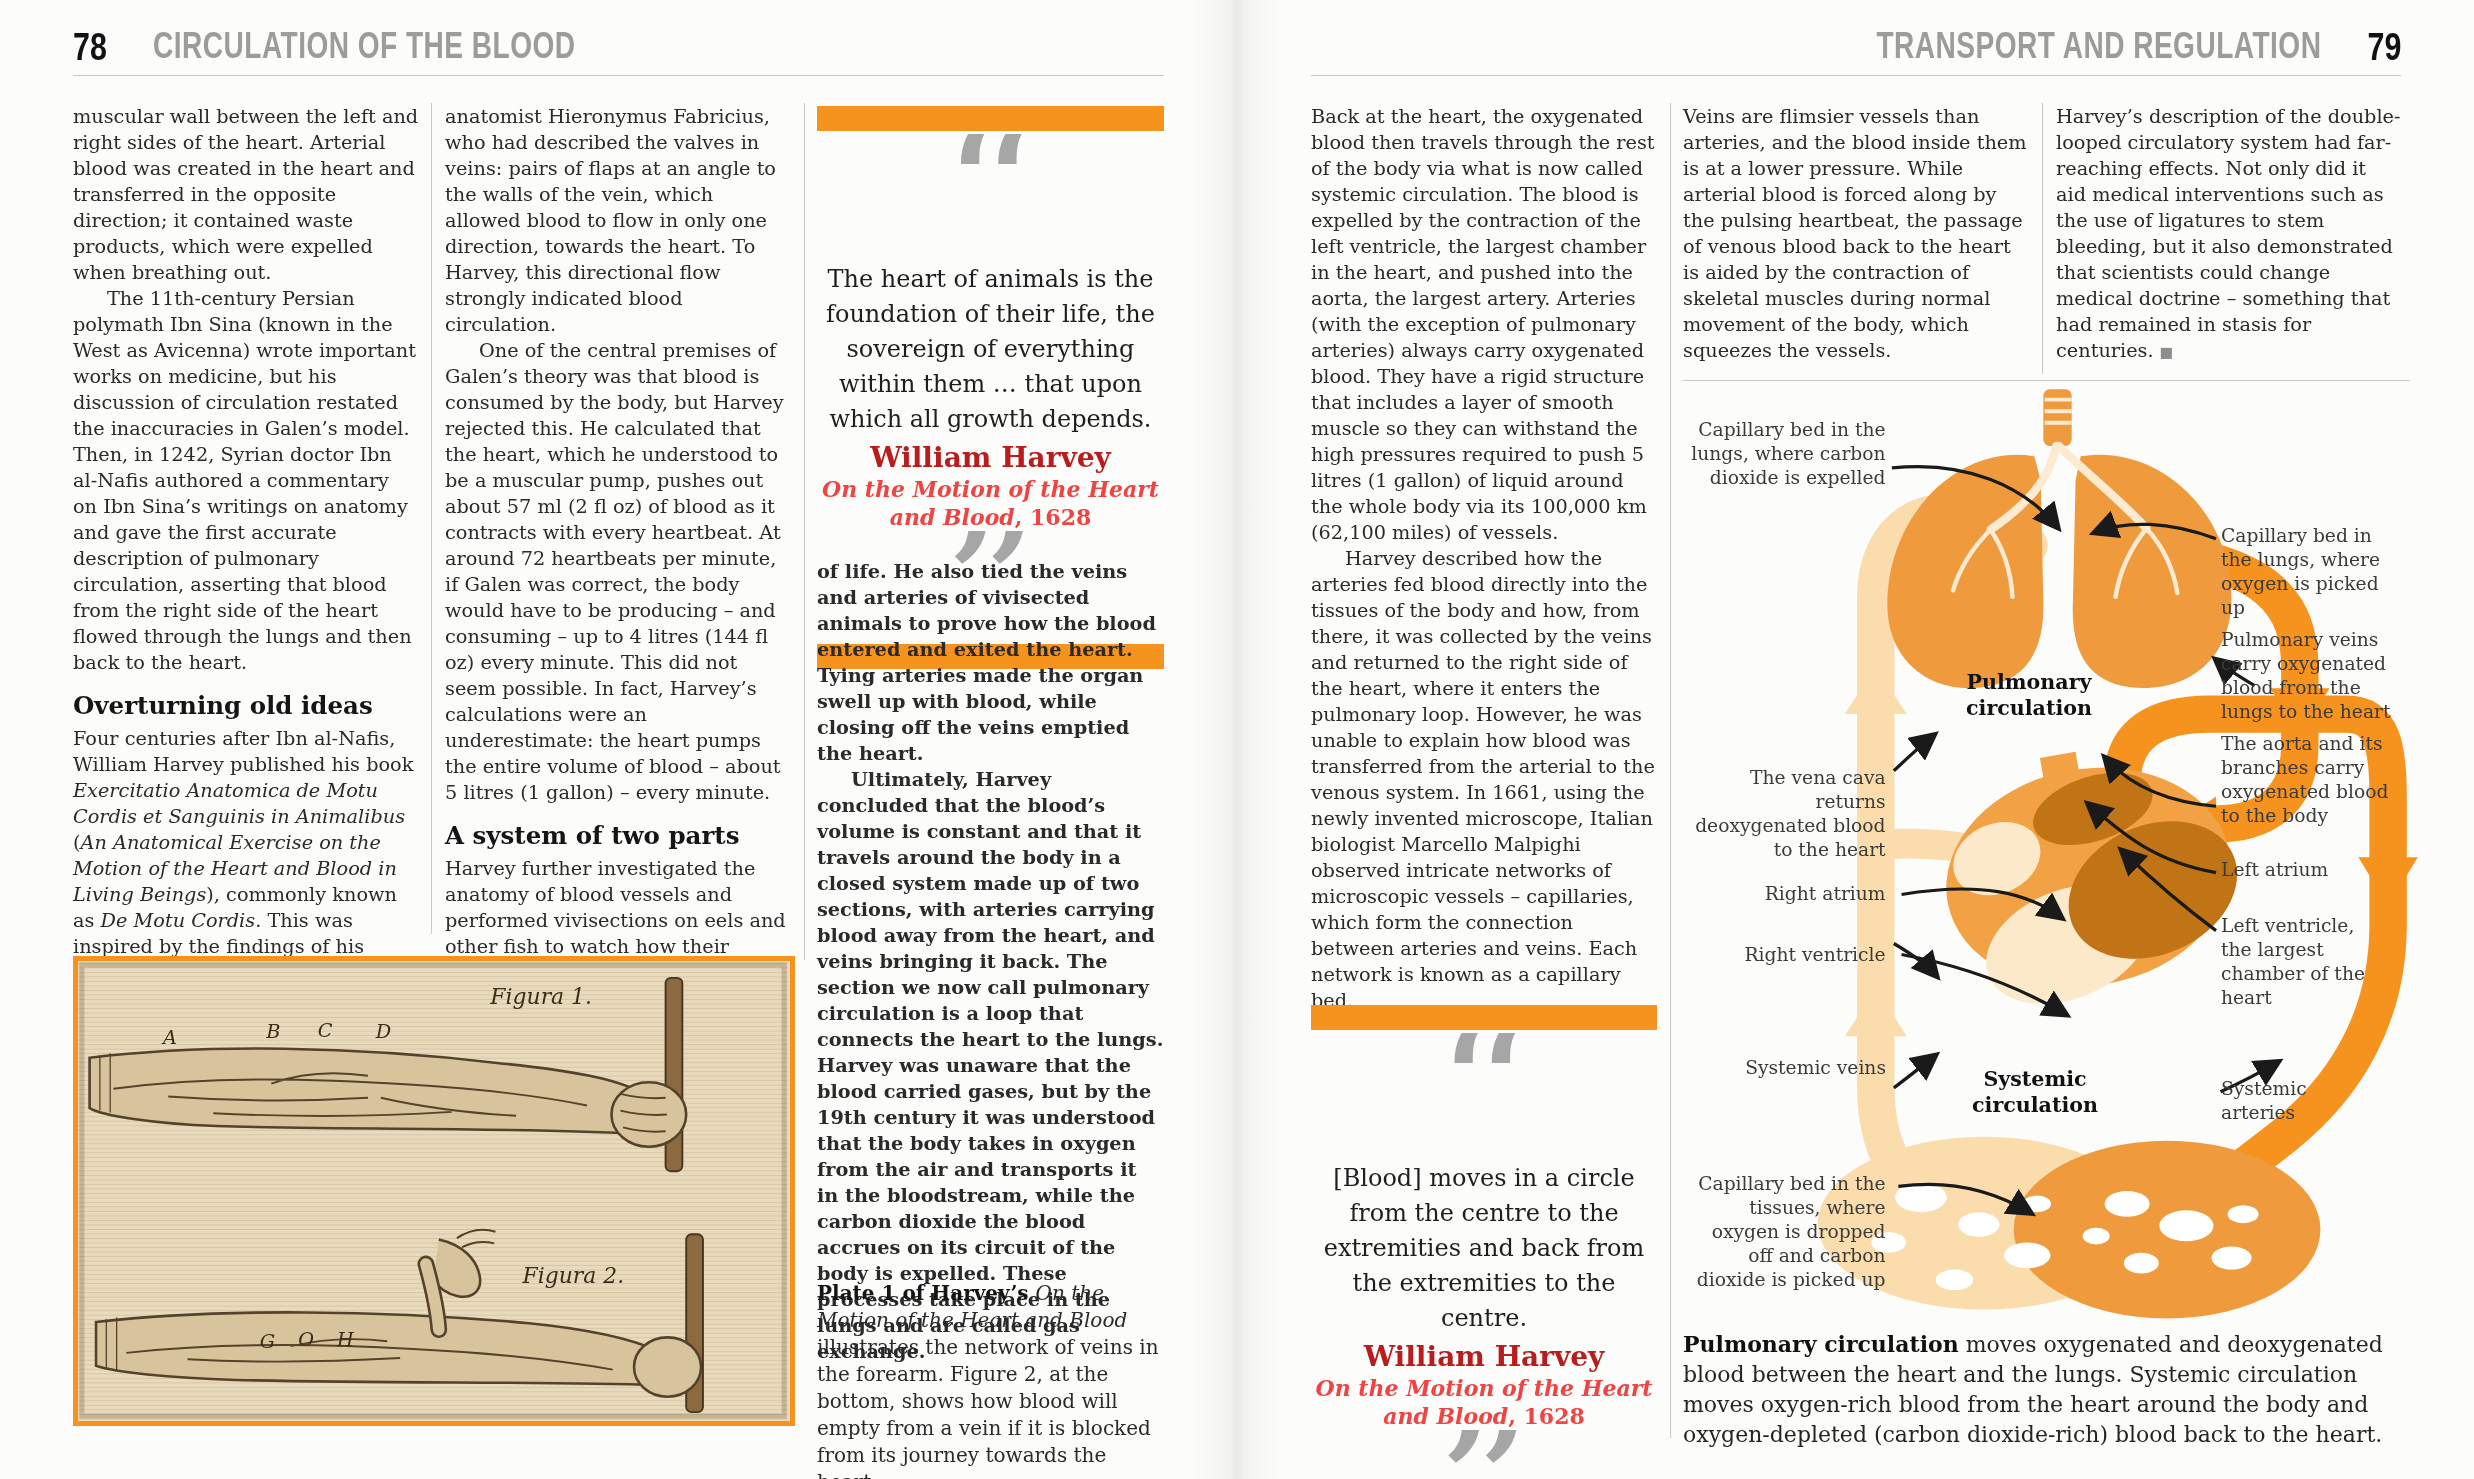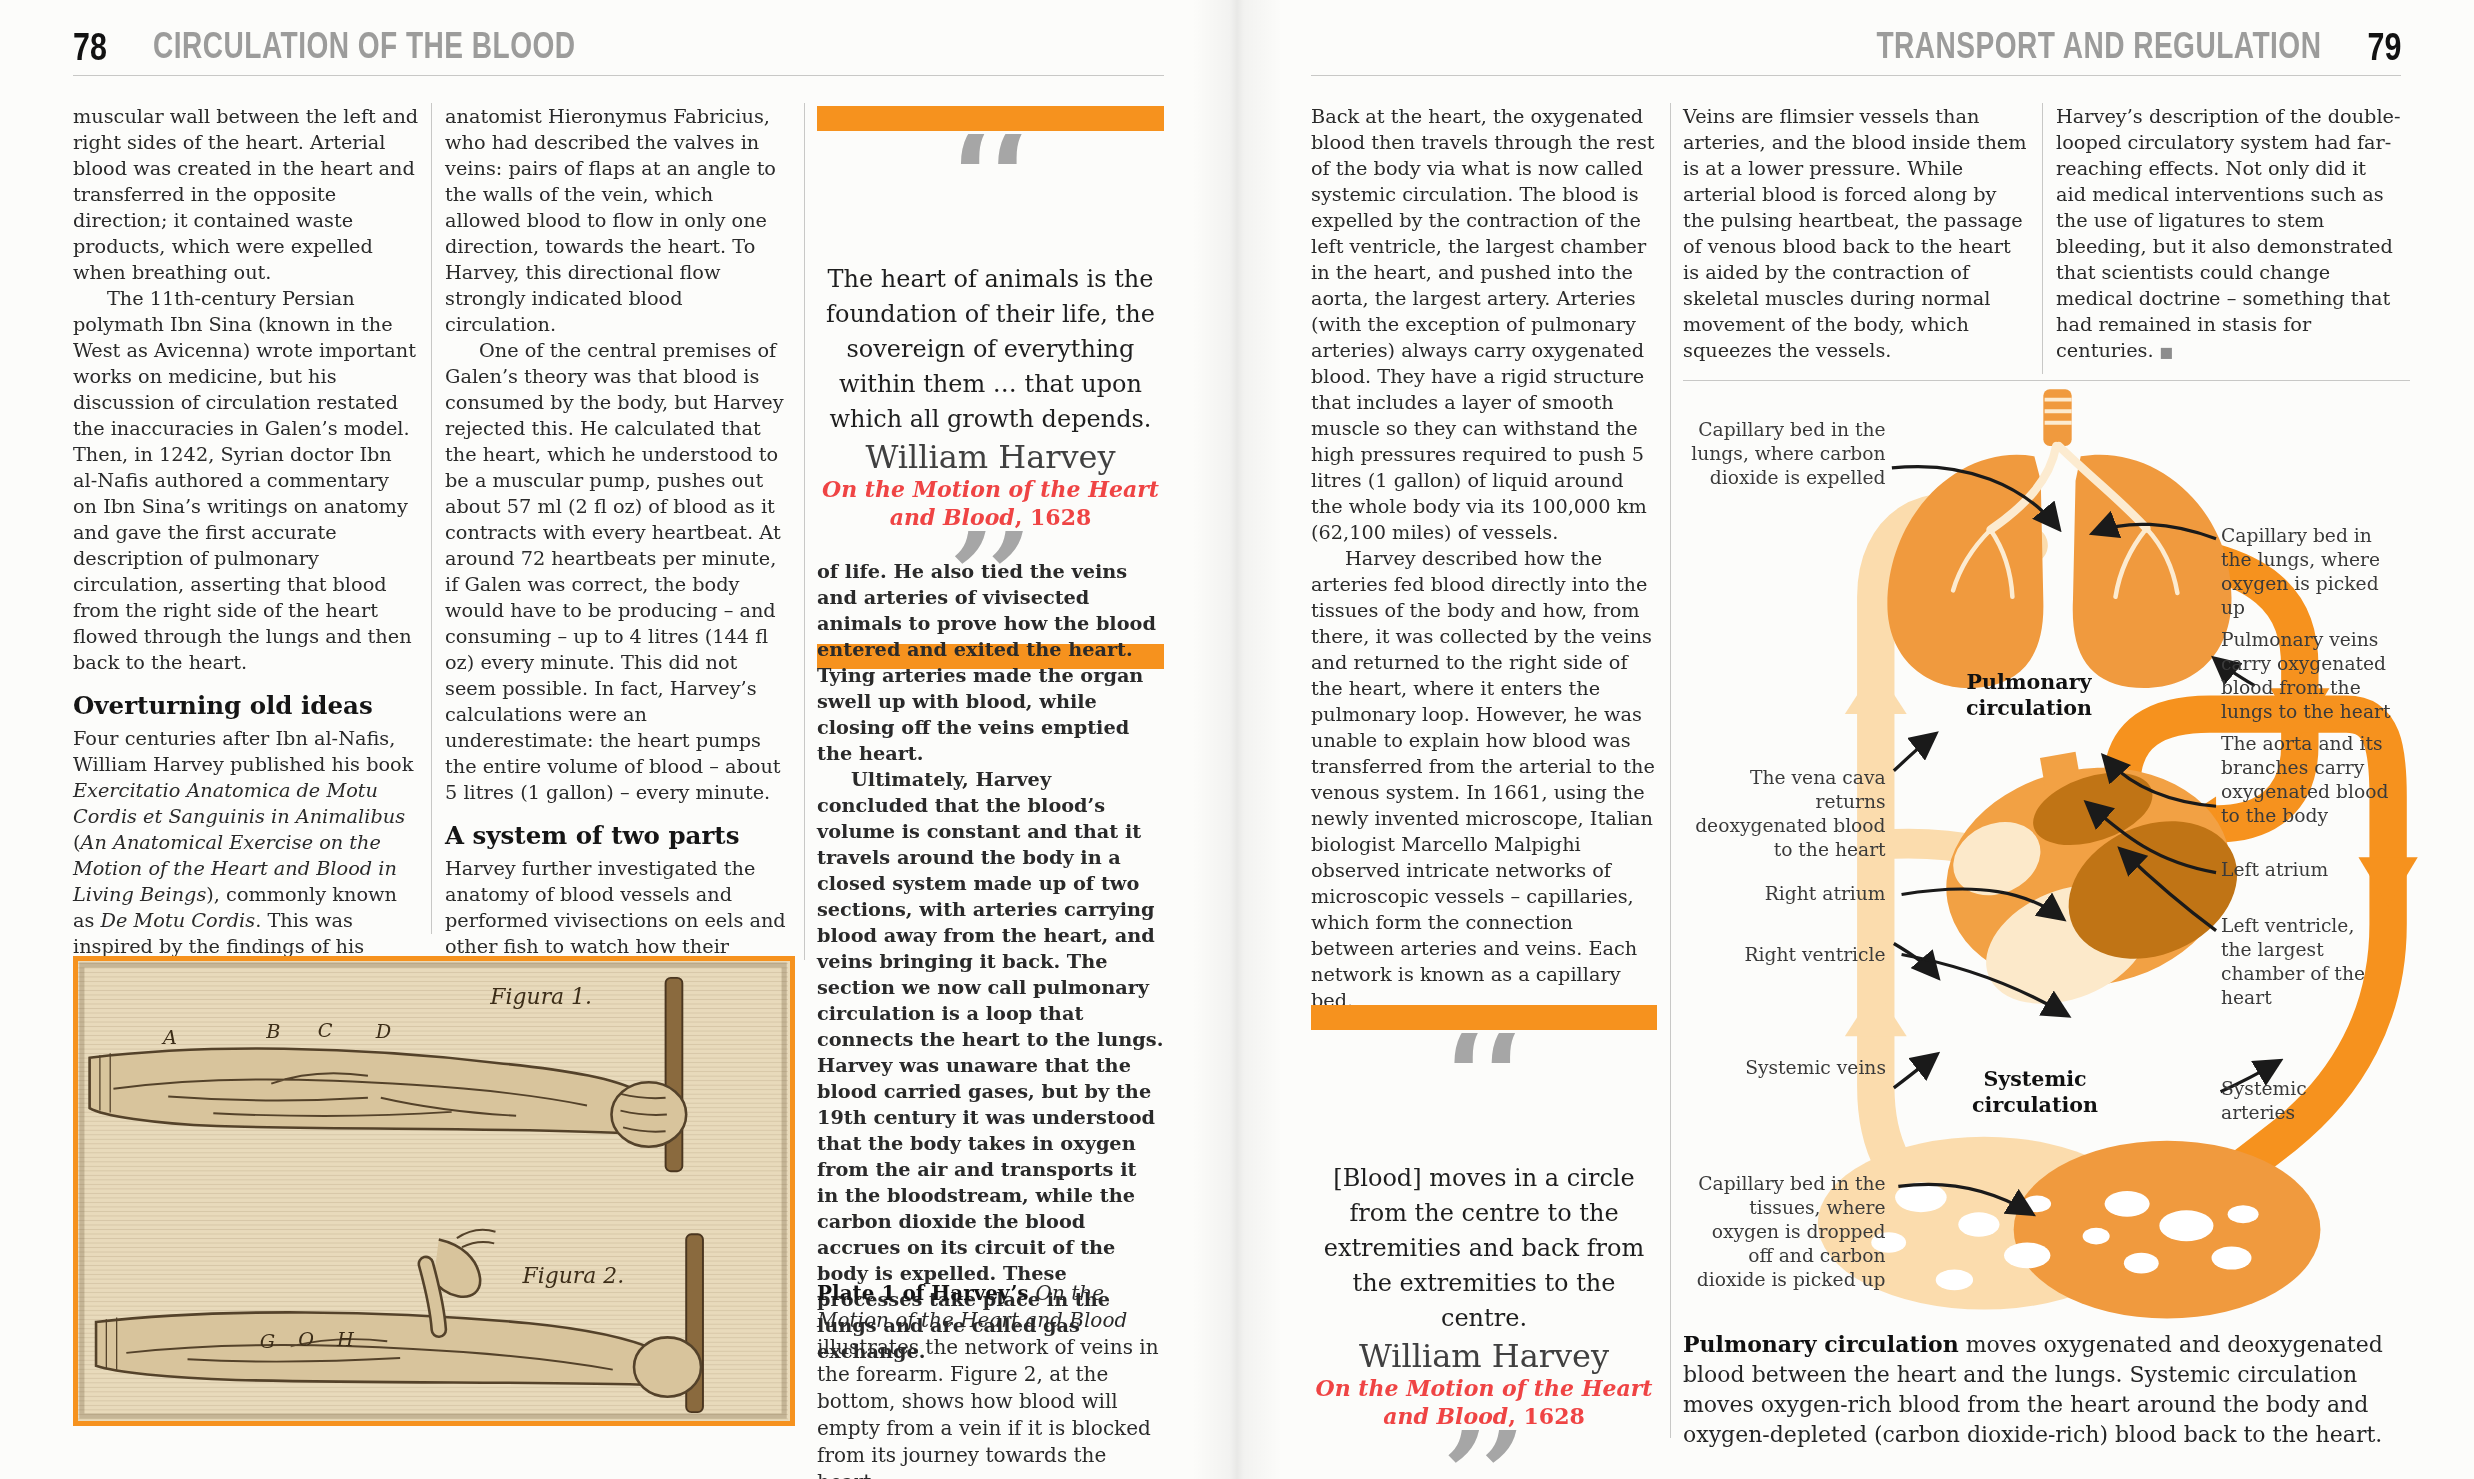--- a/index.html
+++ b/index.html
@@ -22,21 +22,21 @@
   .col h3{font-size:24.5px;line-height:28px;margin:15.5px 0 6.4px 0;color:#151515;font-weight:bold;}
   .it{font-style:italic;}
   .endmark{color:#8d8d8d;font-size:0.75em;vertical-align:baseline;}
   
   .quote{position:absolute;width:347px;}
   .qbar{height:24.5px;background:#F6921E;}
   .qinner{text-align:center;padding:3.9px 2.6px 0 2.6px;}
   .qmark{font-size:193px;line-height:0.62;color:#a6a6a6;font-family:"DejaVu Serif",serif;height:122px;overflow:hidden;}
   .qmark.close{height:110px;}
   .qtext{font-size:24px;line-height:35px;color:#1e1e1e;margin:5.2px 0 3.9px 0;}
-  .qauthor{font-size:32px;font-weight:normal;color:#404040;line-height:35px;}
+  .qauthor{font-size:28px;font-weight:bold;color:#b91c1c;line-height:35px;}
   .qsource{font-size:22px;font-weight:bold;line-height:28px;color:#ef4444;}
   
   .caption{position:absolute;font-size:20px;line-height:27px;color:#2a2a2a;}
   .caption .lead{font-weight:bold;color:#141414;}
   .bigcaption{position:absolute;font-size:22px;line-height:30px;color:#242424;width:722px;}
   .bigcaption .lead{font-weight:bold;color:#101010;}
   
   .engraving{position:absolute;left:73px;top:956px;width:722px;height:470px;box-sizing:border-box;
              border:5.8px solid #F6921E;background:#e8dabb;}
   

